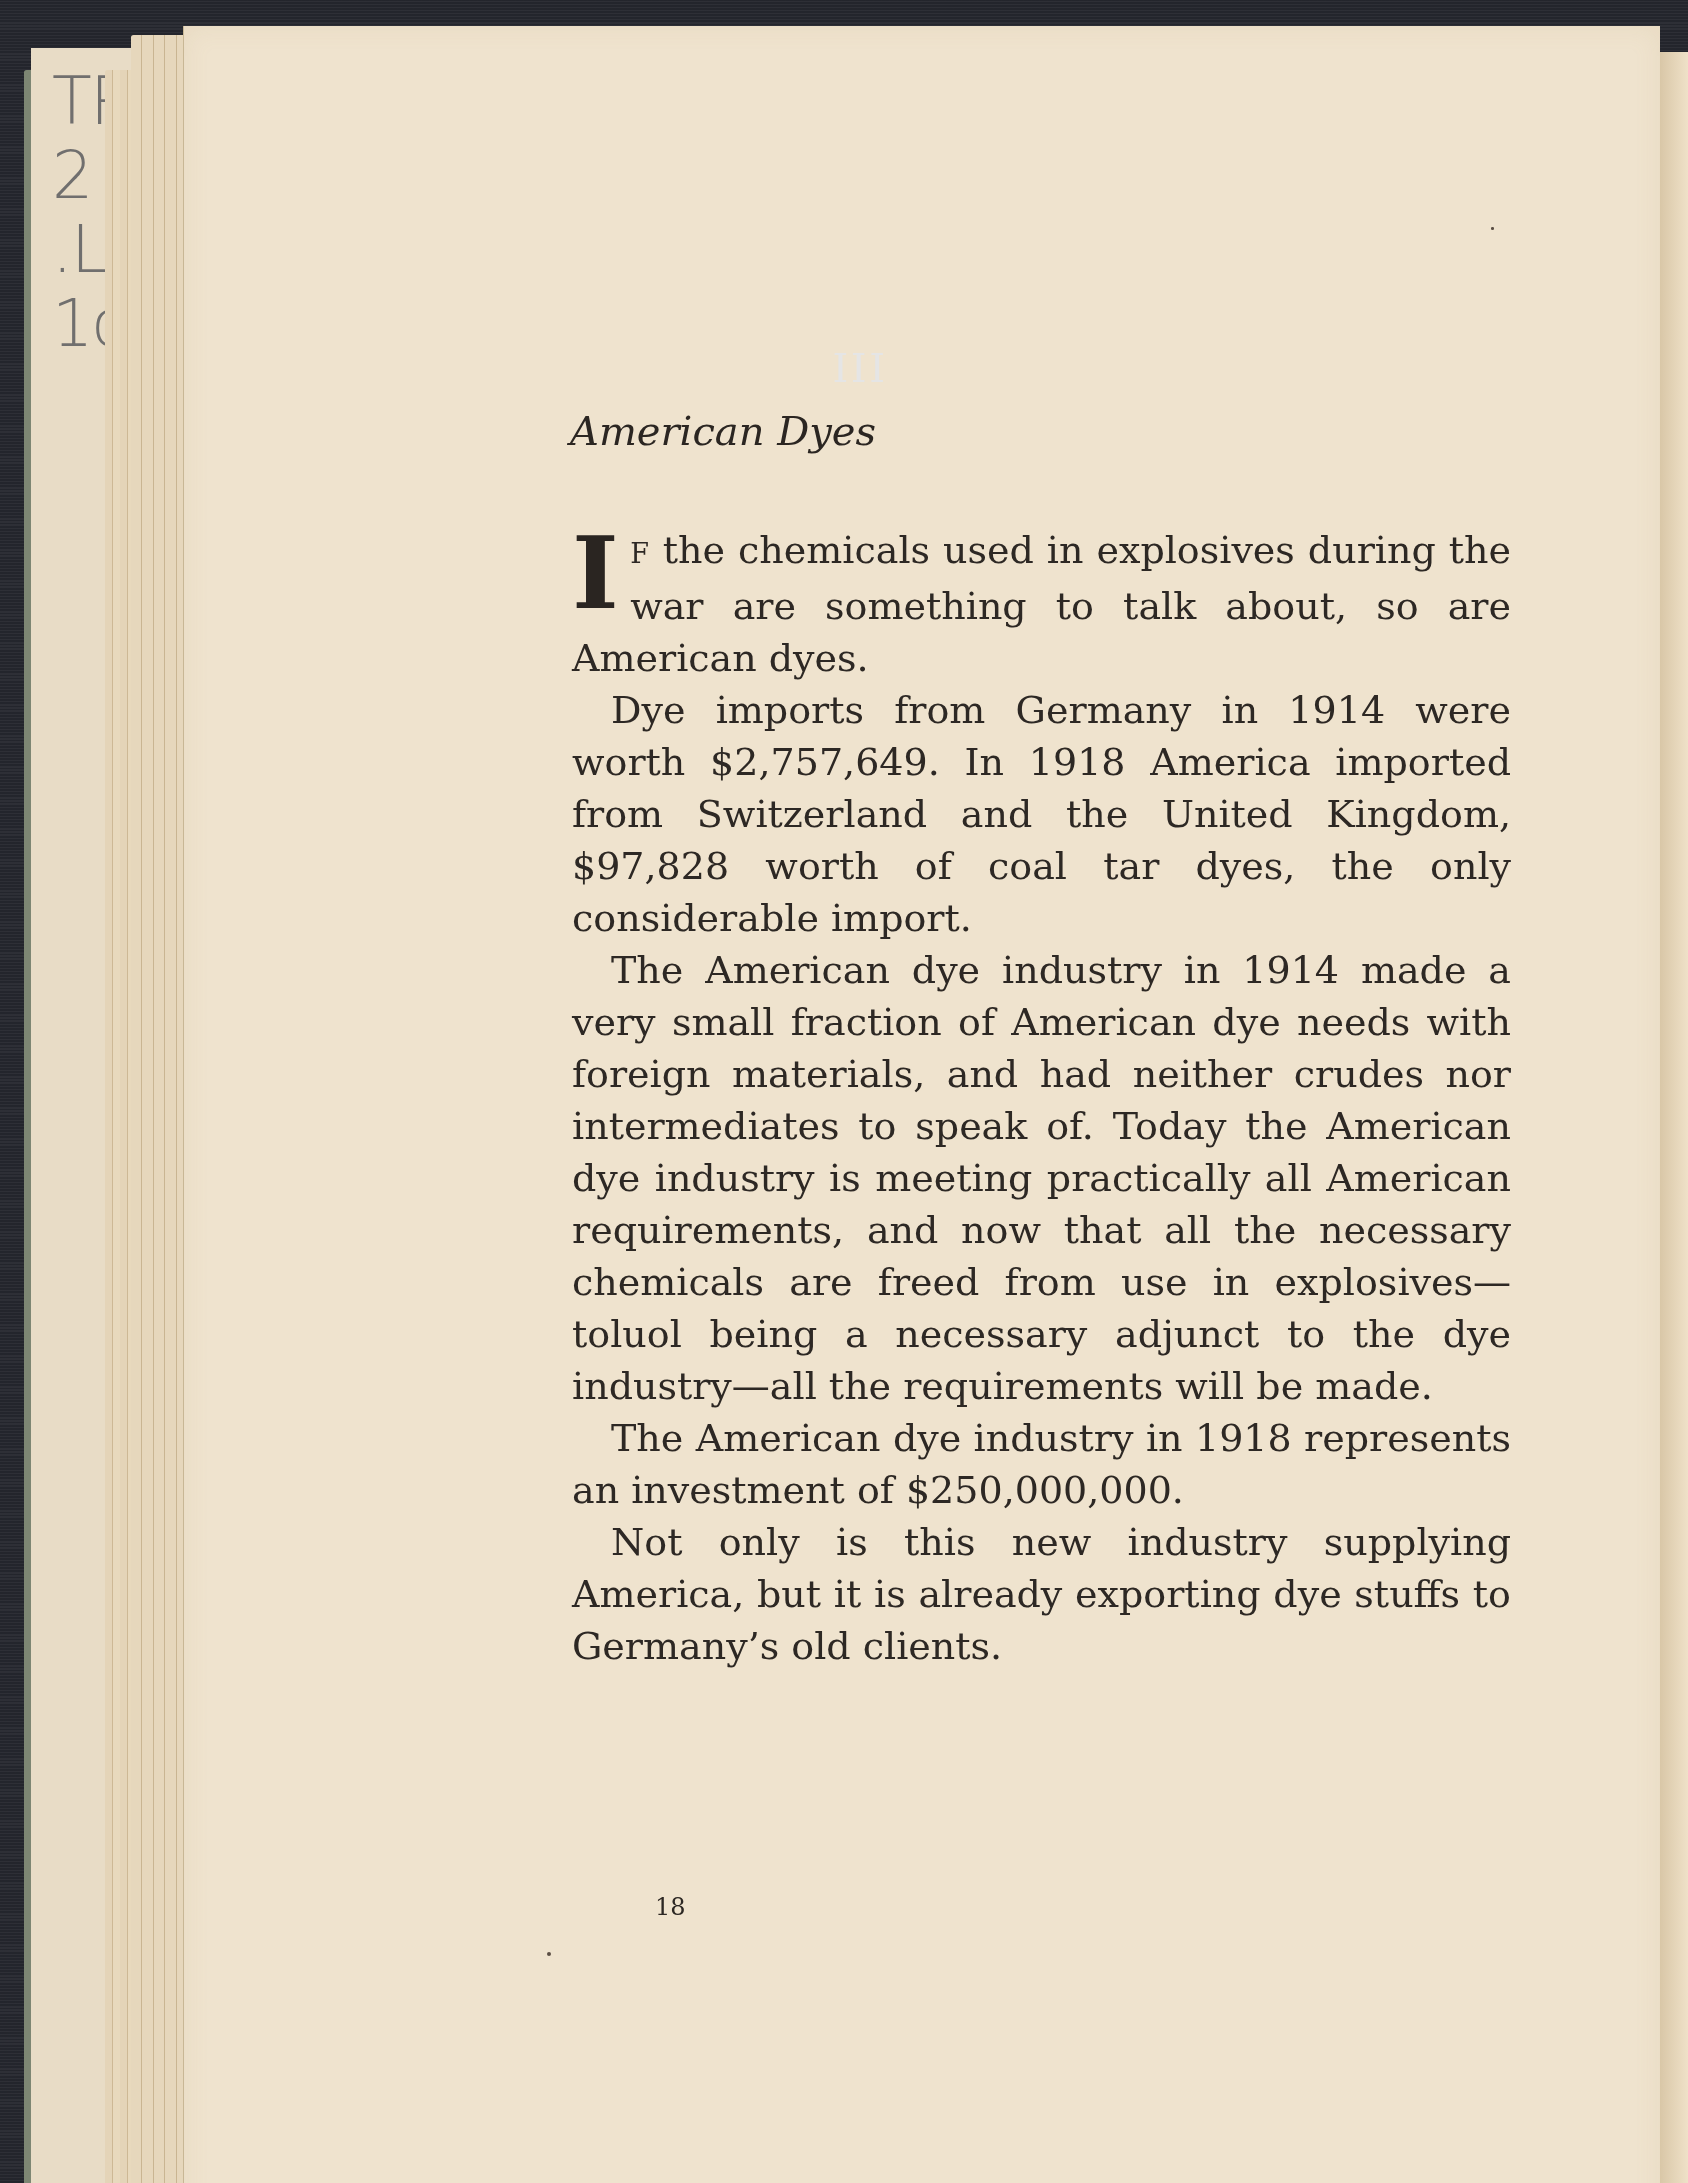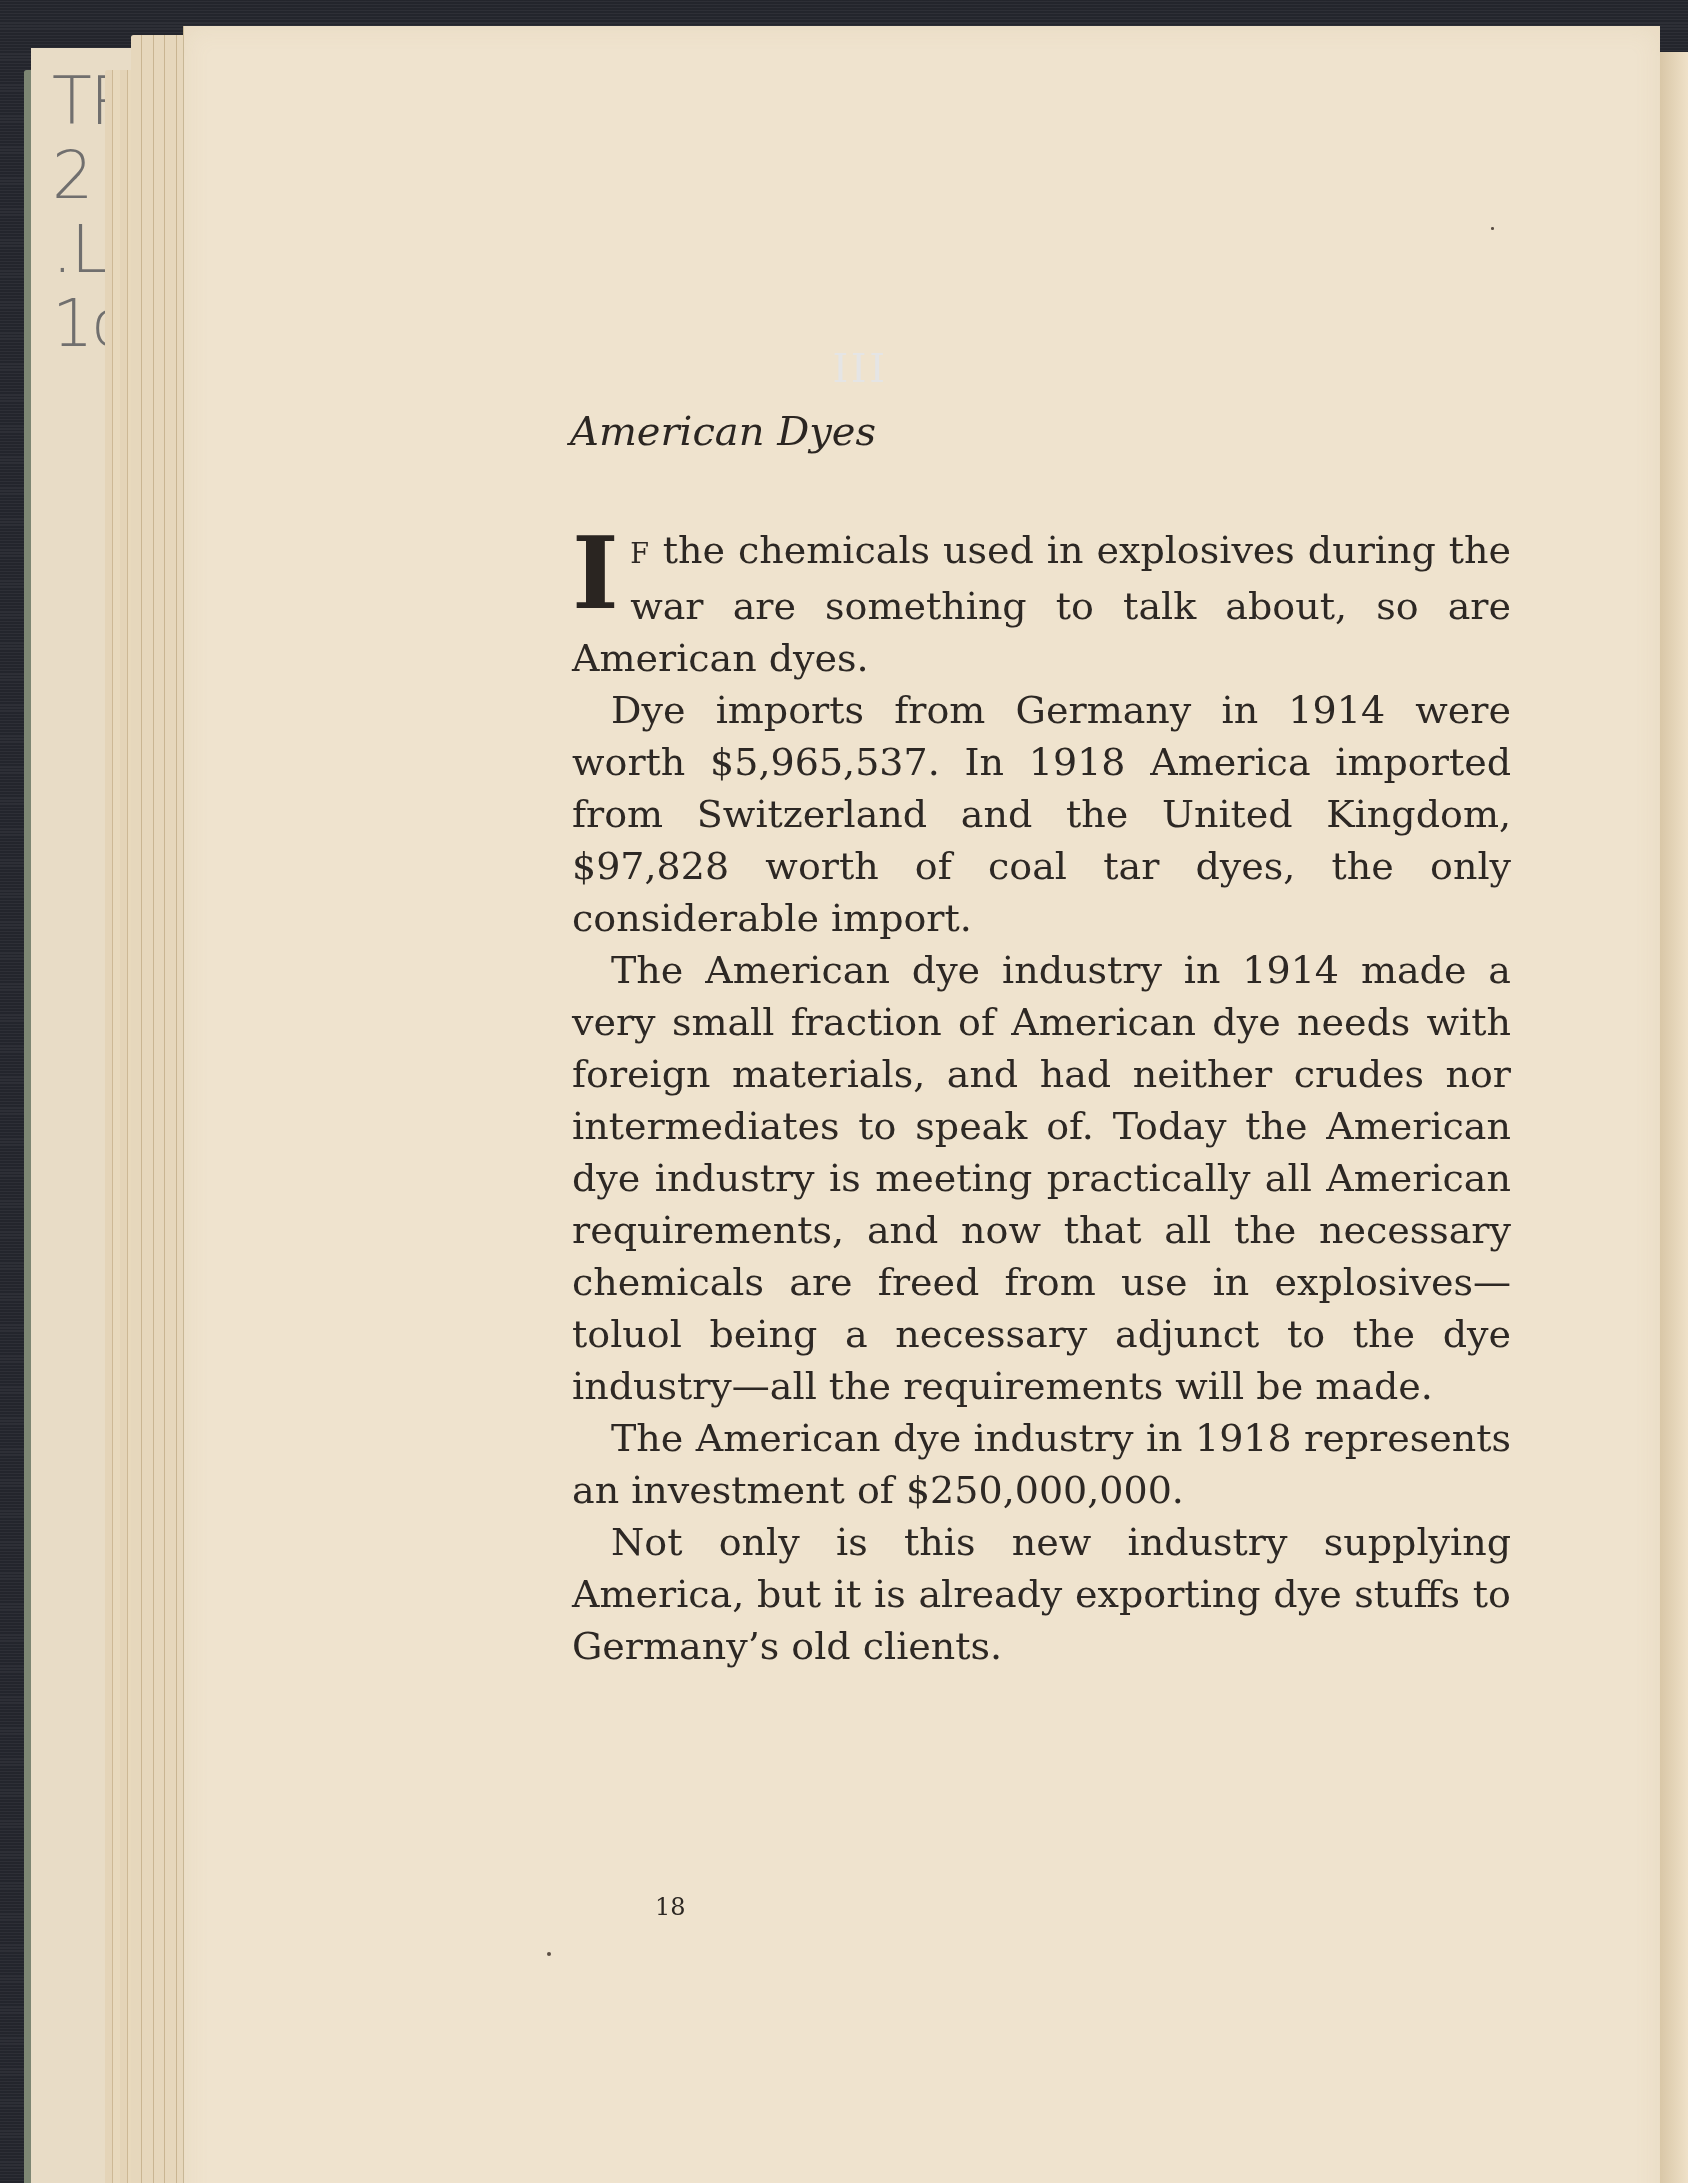--- a/index.html
+++ b/index.html
@@ -96,21 +96,21 @@
 <div class="page-stack2"></div>
 <div class="right-leaf"></div>
 
 <div class="page"></div>
 
 <div class="chapter-num">III</div>
 <div class="chapter-title">American Dyes</div>
 
 <div class="text">
   <p class="first"><span class="dropcap">I</span><span class="smallcap">F</span><span> the chemicals used in explosives during the war are something to talk about, so are American dyes.</span></p>
-  <p>Dye imports from Germany in 1914 were worth $5,965,537. In 1918 America imported from Switzerland and the United Kingdom, $97,828 worth of coal tar dyes, the only considerable import.</p>
+  <p>Dye imports from Germany in 1914 were worth $2,757,649. In 1918 America imported from Switzerland and the United Kingdom, $97,828 worth of coal tar dyes, the only considerable import.</p>
   <p>The American dye industry in 1914 made a very small fraction of American dye needs with foreign materials, and had neither crudes nor intermediates to speak of. Today the American dye industry is meeting practically all American requirements, and now that all the necessary chemicals are freed from use in explosives—toluol being a necessary adjunct to the dye industry—all the requirements will be made.</p>
   <p>The American dye industry in 1918 represents an investment of $250,000,000.</p>
   <p>Not only is this new industry supplying America, but it is already exporting dye stuffs to Germany’s old clients.</p>
 </div>
 
 <div class="folio">18</div>
 
 <div class="speck" style="left:547px;top:1952px;"></div>
 <div class="speck" style="left:1491px;top:227px;width:2.6px;height:2.6px;"></div>
 

